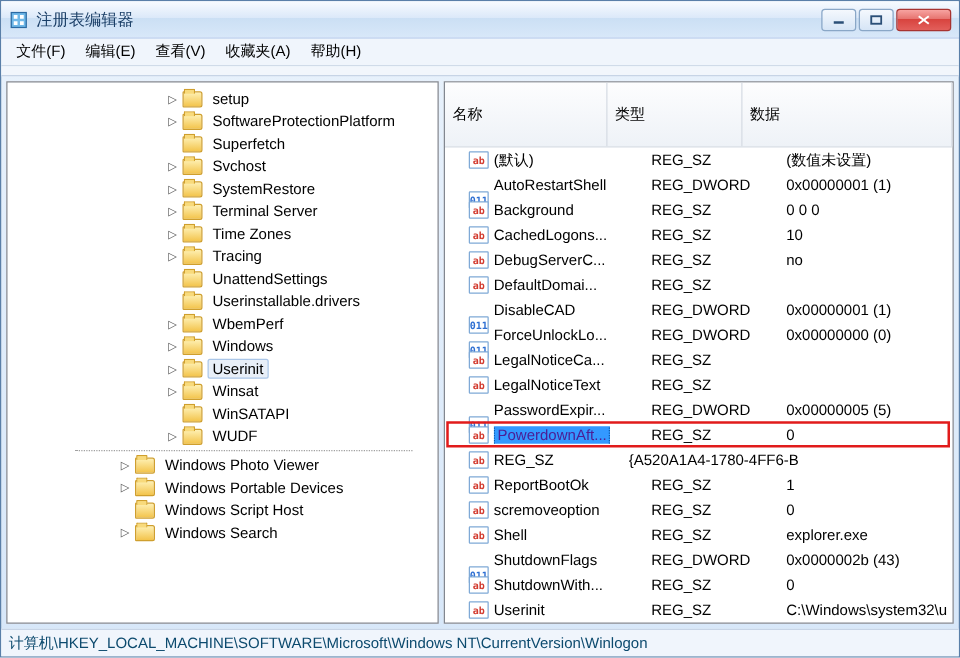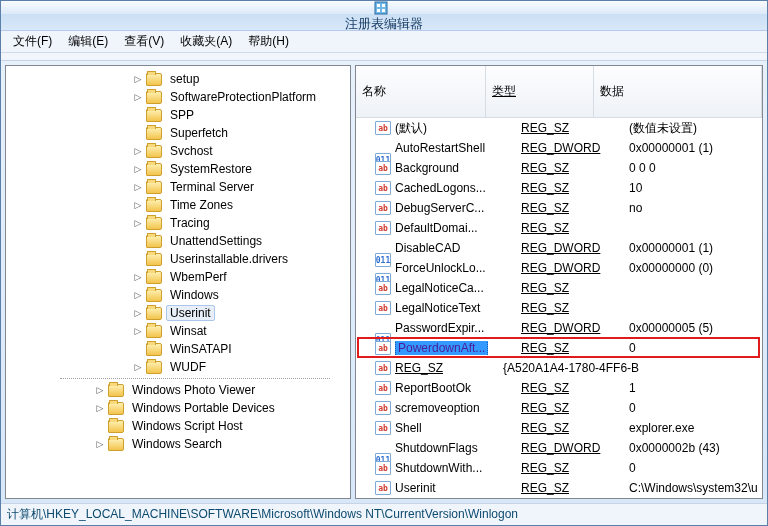--- a/index.html
+++ b/index.html
@@ -19,21 +19,20 @@
     display: flex;
     flex-direction: column;
   }
   .titlebar {
     height: 30px;
     background: linear-gradient(to bottom, #f8fbff 0%, #dce9f9 45%, #cbdff4 46%, #d8e8f9 100%);
     display: flex;
     align-items: center;
     padding: 0 6px;
     border-bottom: 1px solid #b7caeb;
-    flex-direction: column;
   }
   .titlebar-icon {
     width: 16px; height: 16px;
     margin-right: 6px;
     display: flex; align-items:center; justify-content:center;
   }
   .titlebar-title {
     flex: 1;
     color: #1a3e66;
     font-size: 13px;
@@ -140,21 +139,21 @@
     border-bottom: 1px solid #d6dce4;
     position: sticky; top:0;
     font-size:12px;
   }
   .list-header .col {
     padding: 17px 6px;
     border-right: 1px solid #d6dce4;
     color:#000;
   }
   .col-name { width: 130px; }
-  .col-type { width: 108px; text-decoration: underline; }
+  .col-type { width: 108px; }
   .col-data { flex: 1; }
   .list-body { }
   .list-row {
     display: flex;
     align-items: center;
     height: 20px;
     padding-left: 19px;
   }
   .val-icon {
     width: 16px; height: 14px;
@@ -259,26 +258,20 @@
           <div class="tree-row">
             <span class="indent" style="width: 120px;"></span>
             <span class="expander">▷</span>
             <span class="folder-icon"></span>
             <span class="tree-label">SoftwareProtectionPlatform</span>
           </div>
           <div class="tree-row">
             <span class="indent" style="width: 120px;"></span>
             <span class="expander"></span>
             <span class="folder-icon"></span>
-            <span class="tree-label">SPP</span>
-          </div>
-          <div class="tree-row">
-            <span class="indent" style="width: 120px;"></span>
-            <span class="expander"></span>
-            <span class="folder-icon"></span>
             <span class="tree-label">Superfetch</span>
           </div>
           <div class="tree-row">
             <span class="indent" style="width: 120px;"></span>
             <span class="expander">▷</span>
             <span class="folder-icon"></span>
             <span class="tree-label">Svchost</span>
           </div>
           <div class="tree-row">
             <span class="indent" style="width: 120px;"></span>

